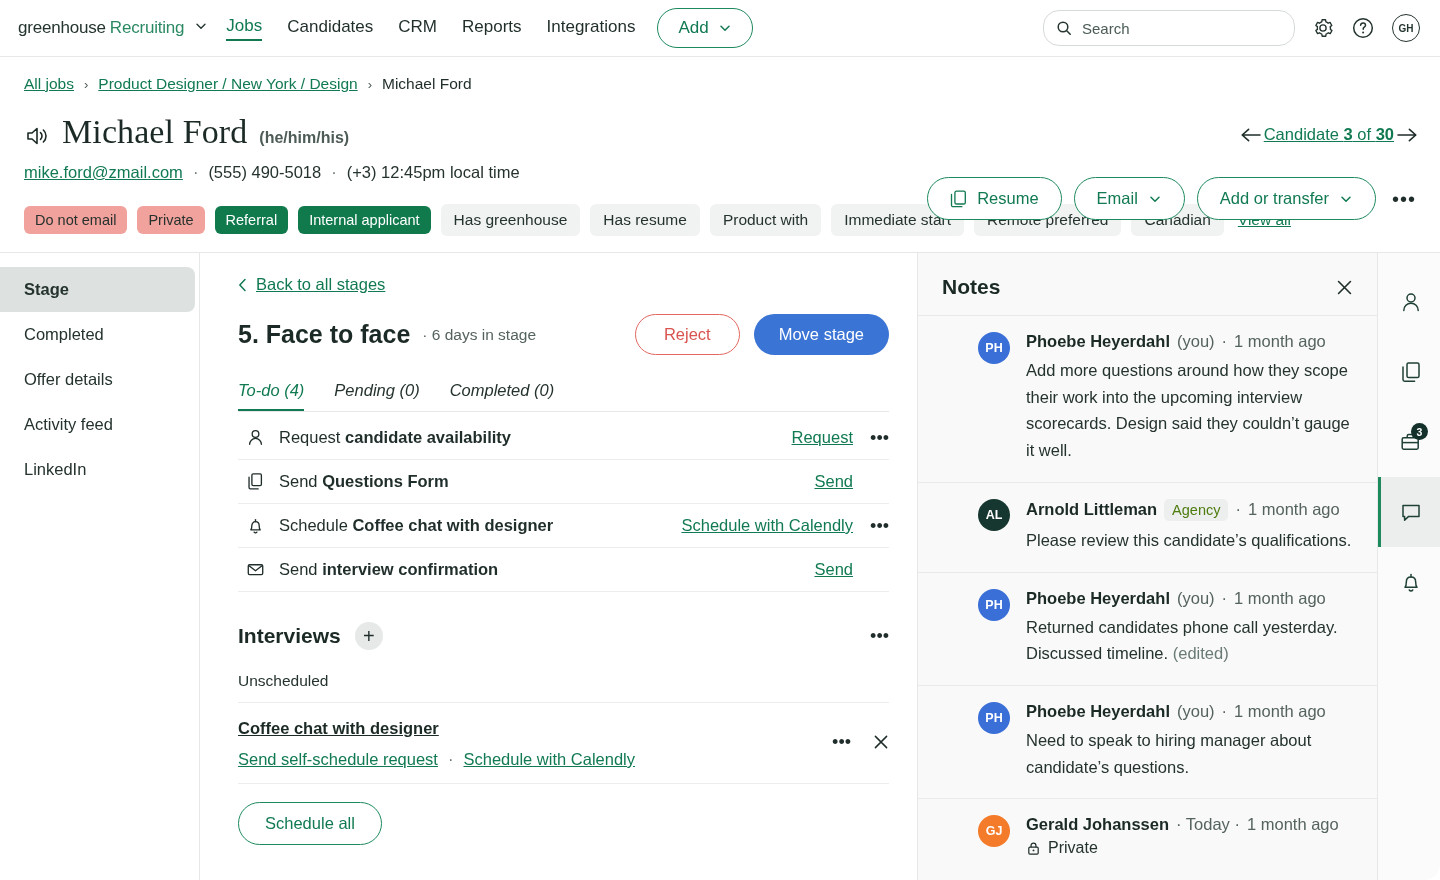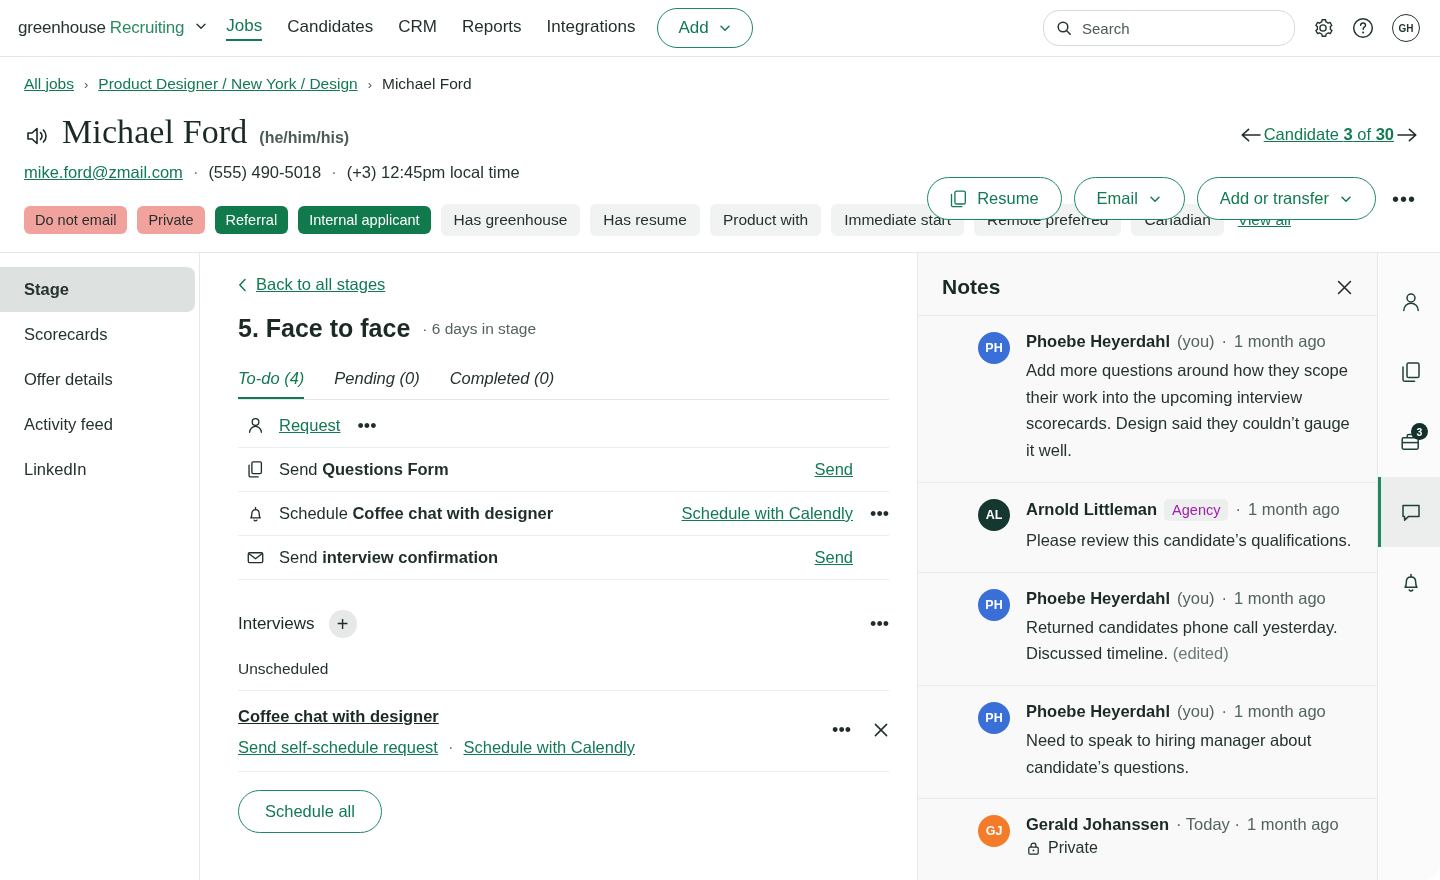--- a/index.html
+++ b/index.html
@@ -189,21 +189,21 @@
   .todorow .label-txt b { font-weight: bold; }
   .todorow .act {
     color: #117a52; text-decoration: underline; cursor: pointer; white-space: nowrap;
   }
   .todorow .dots { width: 22px; text-align: right; color: #1f2d2b; cursor: pointer; font-size: 18px; line-height: 1; }
   .todorow .dots.empty { visibility: hidden; }
 
   .interviews-head {
     display: flex; align-items: center; gap: 14px; margin-top: 30px;
   }
-  .interviews-head .h { font-size: 17px; font-weight: normal; color: #1b2a26; }
+  .interviews-head .h { font-size: 21px; font-weight: bold; color: #1b2a26; }
   .plusbtn {
     width: 28px; height: 28px; border-radius: 50%; background: #e6e9e8;
     display: flex; align-items: center; justify-content: center; cursor: pointer;
     font-size: 20px; color: #1f2d2b; line-height: 1;
   }
   .interviews-head .dots { margin-left: auto; cursor: pointer; font-size: 18px; }
 
   .unscheduled { margin-top: 22px; font-size: 15.5px; color: #25332f; padding-bottom: 12px;
                  border-bottom: 1px solid #eceeed; }
 
@@ -245,21 +245,21 @@
   .note .av {
     width: 32px; height: 32px; border-radius: 50%; flex: 0 0 32px;
     display: flex; align-items: center; justify-content: center;
     color: #fff; font-size: 12.5px; font-weight: bold; margin-left: 36px;
   }
   .note .nbody { flex: 1 1 auto; }
   .note .nhead { font-size: 16.5px; display: flex; align-items: center; gap: 7px; flex-wrap: wrap; }
   .note .nhead .who { font-weight: bold; color: #1b2a26; }
   .note .nhead .meta { color: #55635e; }
   .note .nhead .chip {
-    background: #edefee; color: #a21caf; border-radius: 5px;
+    background: #edefee; color: #4d7c0f; border-radius: 5px;
     padding: 3px 8px; font-size: 14.5px;
   }
   .note .ntext {
     margin-top: 6px; font-size: 16.5px; line-height: 1.62; color: #25332f;
   }
   .note .ntext .edited { color: #6a7a74; }
   .note .private {
     margin-top: 5px; display: flex; align-items: center; gap: 7px;
     font-size: 16px; color: #25332f;
   }
@@ -426,56 +426,61 @@
       <span class="tag grey">Remote preferred</span>
       <span class="tag grey">Canadian</span>
       <span class="viewall">View all</span>
     </div>
   </div>
 
   <div class="body-area">
 
     <div class="leftrail">
       <div class="leftitem active">Stage</div>
-      <div class="leftitem">Scorecards</div>
+      <div class="leftitem">Completed</div>
       <div class="leftitem">Offer details</div>
       <div class="leftitem">Activity feed</div>
       <div class="leftitem">LinkedIn</div>
     </div>
 
     <div class="centercol">
       <div class="backlink">
         <span>
           <svg width="9" height="14" viewBox="0 0 9 14">
               <path d="M7 1.6 L1.8 7 L7 12.4" fill="none" stroke="#117a52" stroke-width="1.5" stroke-linecap="round" stroke-linejoin="round"></path>
             </svg>
         </span>
         <span class="txt">Back to all stages</span>
       </div>
 
       <div class="stagerow">
         <span class="stagetitle">5. Face to face</span>
         <span class="stagemeta">·  6 days in stage</span>
+        <div class="stagebtns">
+          <div class="rejectbtn">Reject</div>
+          <div class="movebtn">Move stage</div>
+        </div>
       </div>
 
       <div class="tabsrow">
         <div class="tabitem active">To-do (4)</div>
         <div class="tabitem">Pending (0)</div>
         <div class="tabitem">Completed (0)</div>
       </div>
 
       <div class="todolist">
 
         <div class="todorow">
           <span>
             <svg width="19" height="19" viewBox="0 0 20 20">
                 <circle cx="10" cy="6.3" r="3.5" fill="none" stroke="#1f2d2b" stroke-width="1.4"></circle>
                 <path d="M3.8 17.2 a6.2 6.2 0 0 1 12.4 0" fill="none" stroke="#1f2d2b" stroke-width="1.4" stroke-linecap="round"></path>
               </svg>
           </span>
+          <span class="label-txt"><span>Request </span><b>candidate availability</b></span>
           <span class="act">Request</span>
           <span class="dots">•••</span>
         </div>
 
         <div class="todorow">
           <span>
             <svg width="19" height="19" viewBox="0 0 20 20">
               <rect x="6.2" y="2" width="10" height="12.4" rx="1.4" fill="none" stroke="#1f2d2b" stroke-width="1.4"></rect>
               <path d="M12.8 17.8 H4.6 a1.4 1.4 0 0 1 -1.4 -1.4 V5.4" fill="none" stroke="#1f2d2b" stroke-width="1.4" stroke-linecap="round"></path>
             </svg>

